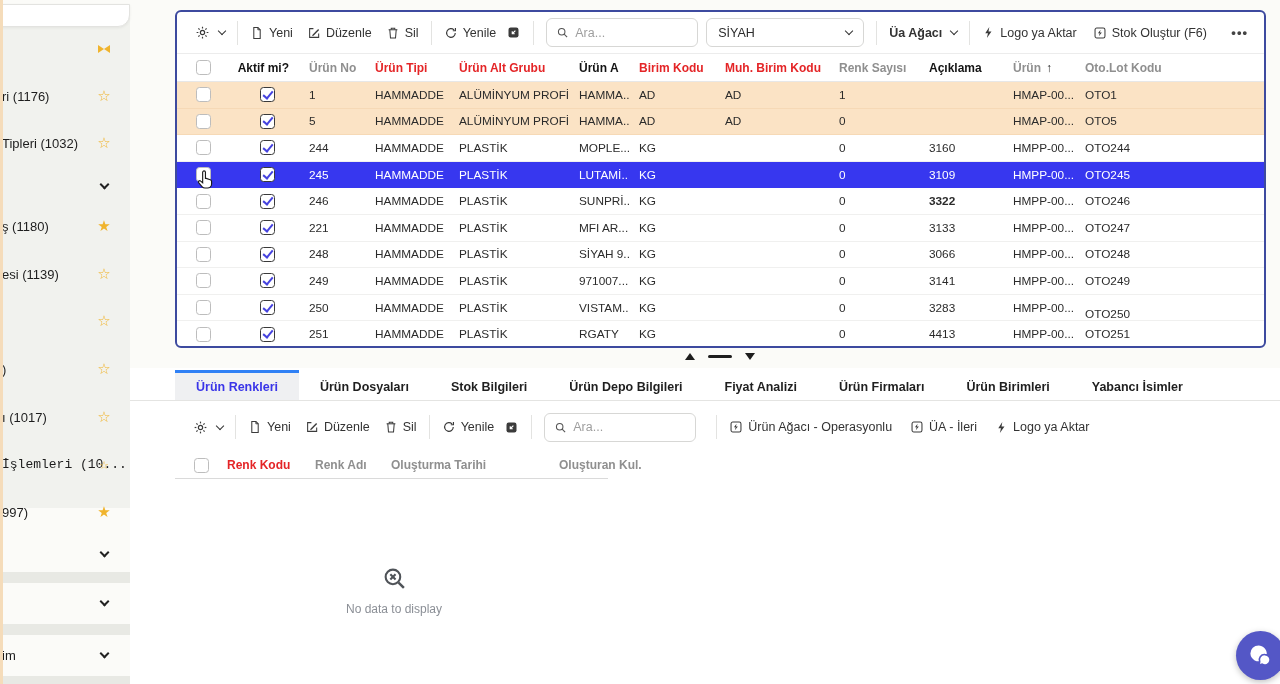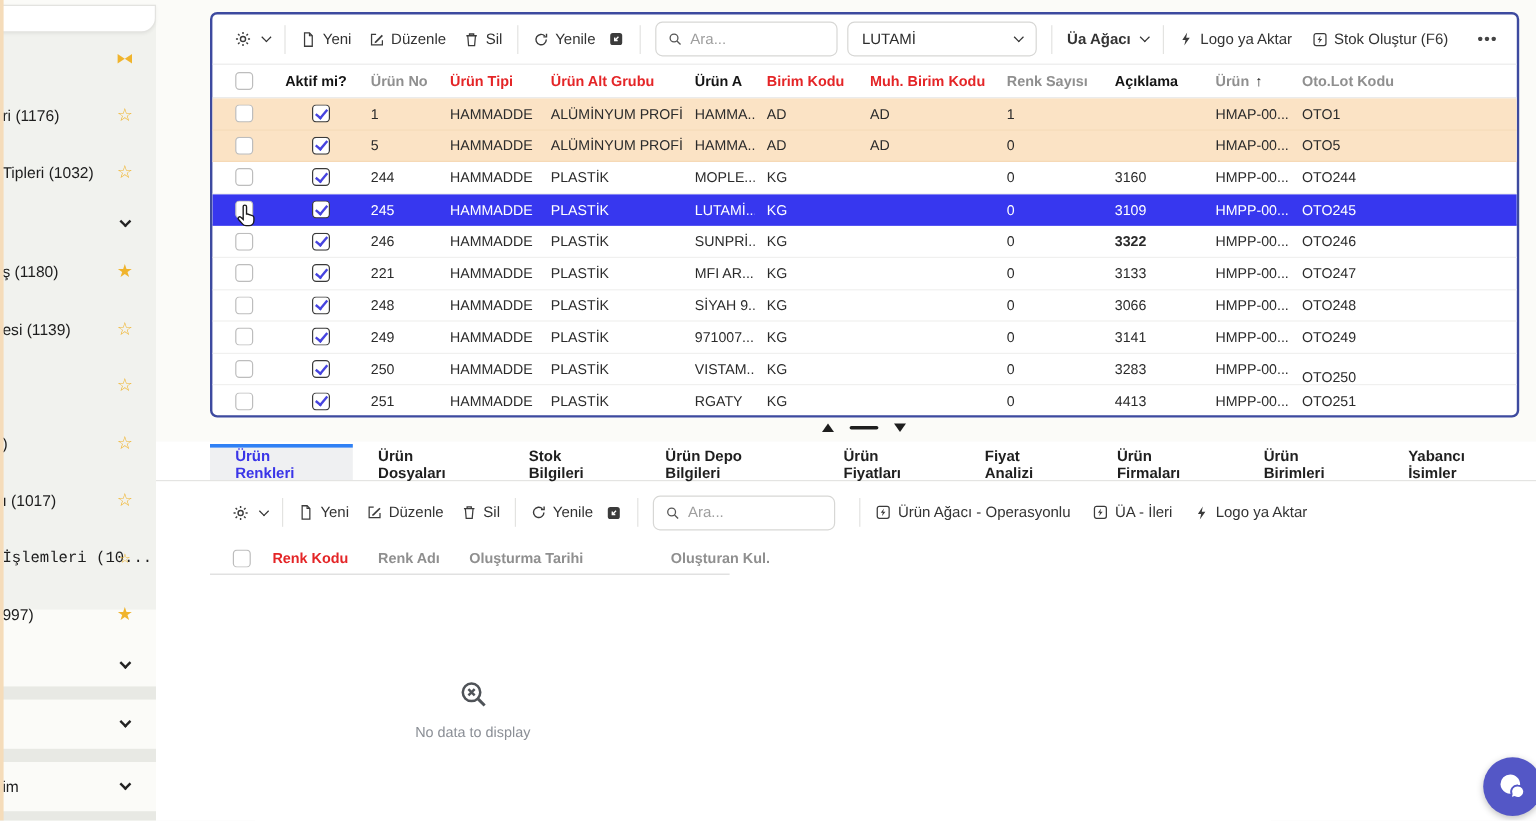--- a/index.html
+++ b/index.html
@@ -267,21 +267,21 @@
           </svg>
       </div>
       <div class="tsep"></div>
       <div class="searchbox">
         <svg width="13" height="13" style="color:#555">
             <use href="#i-search"></use>
           </svg>
         <span class="ph">Ara...</span>
       </div>
       <div class="selectbox">
-        <span>LUTAMİ</span>
+        <span>SİYAH</span>
         <span class="mini-chev"></span>
       </div>
       <div class="tsep"></div>
       <div class="tbtn">
         <span style="font-weight:bold">Üa Ağacı</span>
         <span class="mini-chev"></span>
       </div>
       <div class="tsep"></div>
       <div class="tbtn" style="margin-right:16px">
         <svg width="13" height="13">
@@ -502,21 +502,20 @@
     <span class="split-bar"></span>
     <span class="tri-down"></span>
   </div>
 
   <div class="bottom-area"></div>
   <nav class="tabs-strip">
       <div class="tab active">Ürün Renkleri</div>
       <div class="tab">Ürün Dosyaları</div>
       <div class="tab">Stok Bilgileri</div>
       <div class="tab">Ürün Depo Bilgileri</div>
-      <div class="tab">Ürün Fiyatları</div>
       <div class="tab">Fiyat Analizi</div>
       <div class="tab">Ürün Firmaları</div>
       <div class="tab">Ürün Birimleri</div>
       <div class="tab">Yabancı İsimler</div>
     </nav>
 
   <div class="detail-toolbar">
     <div style="width:18px"></div>
     <div class="tbtn">
       <svg width="15" height="15">

